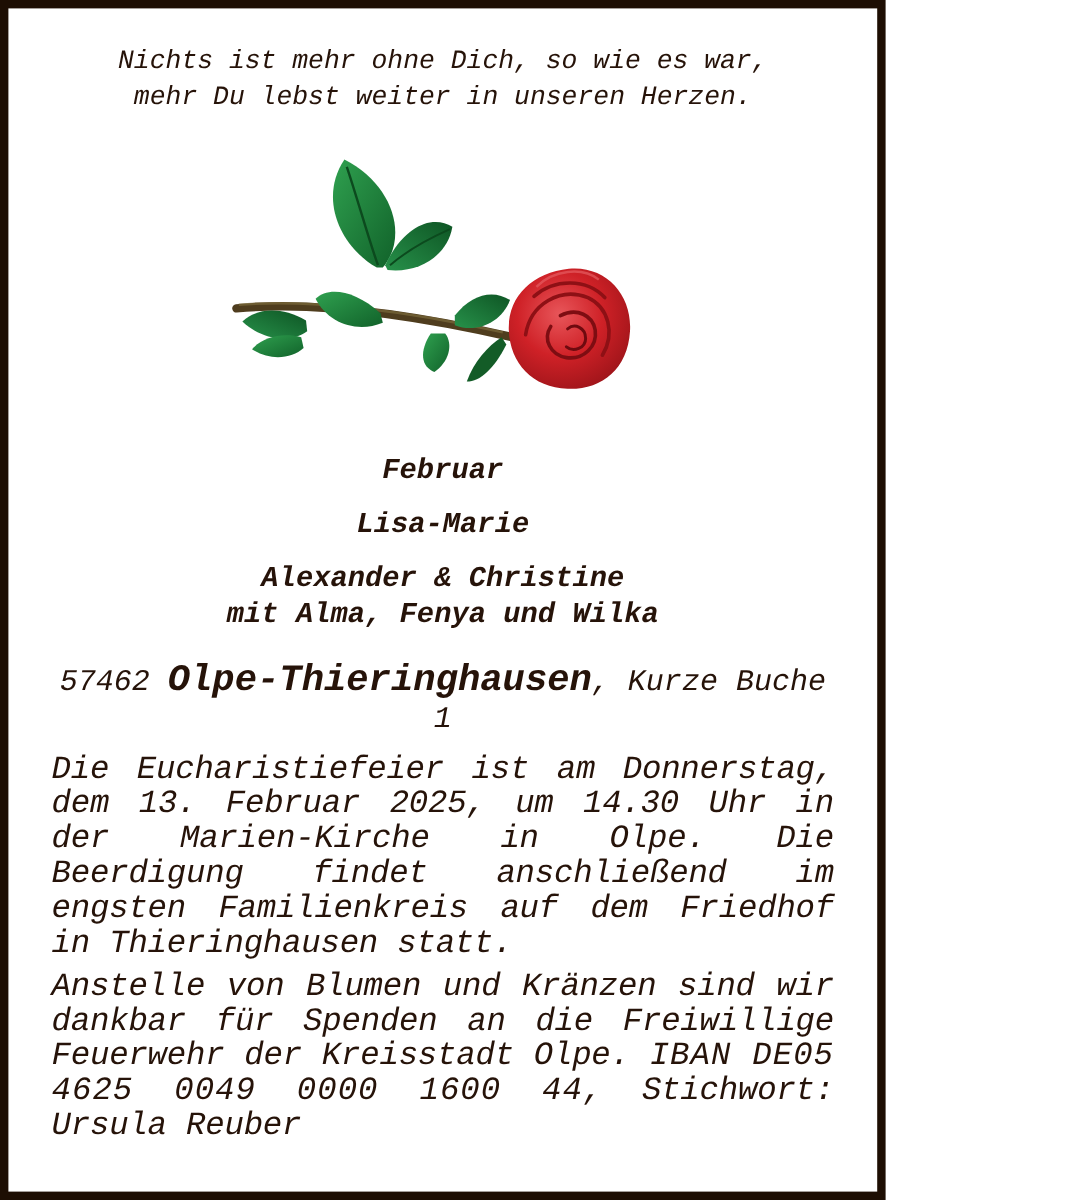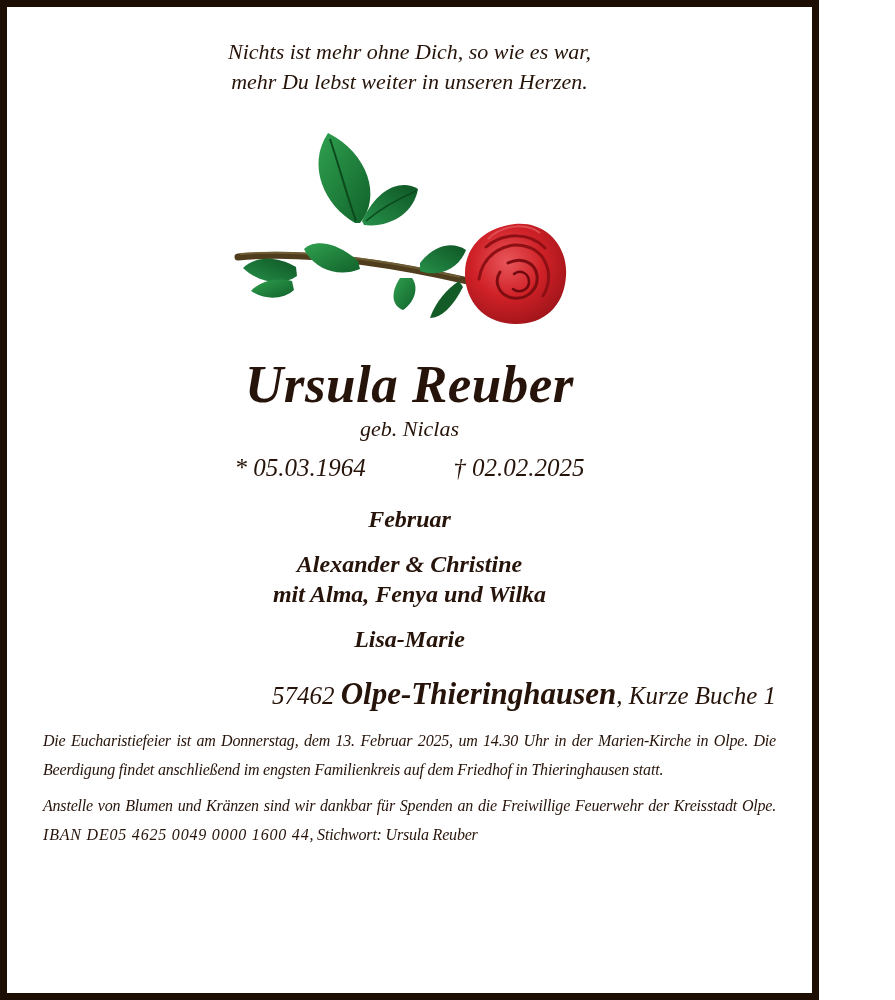--- a/index.html
+++ b/index.html
@@ -1,35 +1,35 @@
 <!DOCTYPE html>
 <html lang="de"><head>
 <meta charset="utf-8">
 <style>
   html,body{margin:0;padding:0;background:#ffffff;}
   .page{
-    width:819px;height:1000px;box-sizing:border-box;
+    width:738px;height:1000px;box-sizing:border-box;
     border:7px solid #1d0e03;background:#ffffff;
-    font-family:Liberation Serif, serif;
+    font-family:Liberation Mono, monospace;
     font-style:italic;color:#261309;overflow:hidden;position:relative;
   }
   .center{text-align:center;}
   .quote{margin-top:30px;font-size:22px;line-height:30px;font-weight:400;}
   .rose-wrap{margin-top:14px;text-align:center;}
   .name-block{margin-top:2px;text-align:center;}
   .name-inner{display:inline-block;text-align:center;min-width:350px;}
   .deceased-name{font-size:53px;line-height:1.05;font-weight:700;margin:0;letter-spacing:.5px;}
   .maiden{font-size:22px;margin-top:3px;}
   .dates{display:flex;justify-content:space-between;font-size:25px;margin-top:12px;}
   .memorial{margin-top:32px;font-size:23px;line-height:30px;}
   .mourners{margin-top:22px;}
   .mourner-group{font-size:24px;font-weight:700;line-height:30px;margin:15px 0;}
-  .address{margin:22px 36px 0 36px;font-size:25px;text-align:right;}
+  .address{margin:22px 36px 0 36px;font-size:25px;text-align:center;}
   .address .city{font-size:31px;font-weight:700;}
-  .body-par{margin:14px 36px 0 36px;font-size:16px;line-height:29px;
+  .body-par{margin:14px 36px 0 36px;font-size:27px;line-height:29px;
     text-align:justify;letter-spacing:-0.2px;}
   .body-par.last{margin-top:7px;}
   .iban{letter-spacing:.8px;}
 </style>
 </head>
 <body>
 
 <div class="page">
 
   <div class="quote center">
@@ -76,42 +76,32 @@
 
       <path d="M285 113 C 316 110, 338 135, 336 165 C 334 197, 312 214, 284 213 C 255 212, 236 192, 235 164 C 234 136, 255 116, 285 113 Z" fill="url(#bloomG)"></path>
       <path d="M256 136 C 273 121, 300 121, 315 137" stroke="#8e1015" stroke-width="3" fill="none" stroke-linecap="round"></path>
       <path d="M249 168 C 253 142, 278 128, 301 137 C 318 145, 324 167, 313 185" stroke="#8e1015" stroke-width="3" fill="none" stroke-linecap="round"></path>
       <path d="M278 152 C 292 145, 305 152, 307 164 C 309 178, 297 189, 283 187 C 270 185, 263 172, 270 161" stroke="#7e0d12" stroke-width="3" fill="none" stroke-linecap="round"></path>
       <path d="M284 163 c 6 -5, 15 -1, 15 8 c 0 8, -10 12, -16 7" stroke="#6e0a0f" stroke-width="2.5" fill="none" stroke-linecap="round"></path>
       <path d="M258 128 C 272 114, 296 111, 310 122" stroke="#e2555a" stroke-width="2" fill="none" opacity="0.8"></path>
     </svg>
   </div>
 
-  <div class="name-block">
-    <div class="name-inner">
-      <h1 class="deceased-name">Ursula Reuber</h1>
-      <div class="maiden">geb. Niclas</div>
-      <div class="dates">
-        <span>* 05.03.1964</span>
-        <span>† 02.02.2025</span>
-      </div>
-    </div>
-  </div>
 
 
   <div class="mourners center">
     <div class="mourner-group">
       <div>Februar</div>
     </div>
     <div class="mourner-group">
+      <div>Lisa-Marie</div>
+    </div>
+    <div class="mourner-group">
       <div>Alexander &amp; Christine</div>
       <div>mit Alma, Fenya und Wilka</div>
-    </div>
-    <div class="mourner-group">
-      <div>Lisa-Marie</div>
     </div>
   </div>
 
   <div class="address">
     <span>57462 </span><span class="city">Olpe-Thieringhausen</span><span>, Kurze Buche 1</span>
   </div>
 
   <p class="body-par">Die Eucharistiefeier ist am Donnerstag, dem 13. Februar 2025, um 14.30 Uhr in der Marien-Kirche in Olpe. Die Beerdigung findet anschließend im engsten Familienkreis auf dem Friedhof in Thieringhausen statt.</p>
 
   <p class="body-par last">

